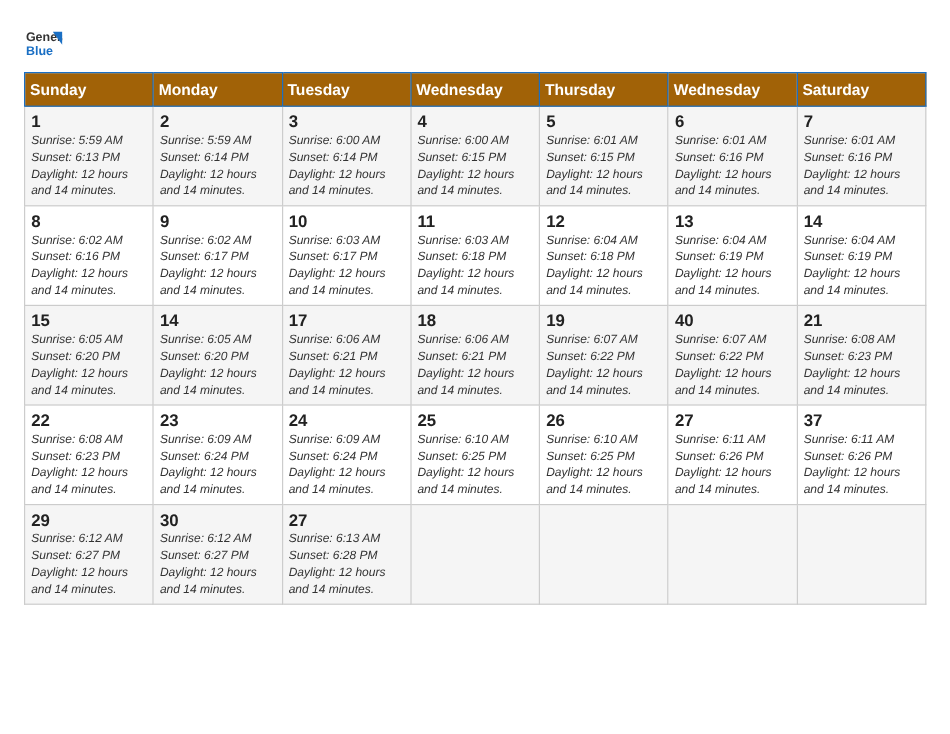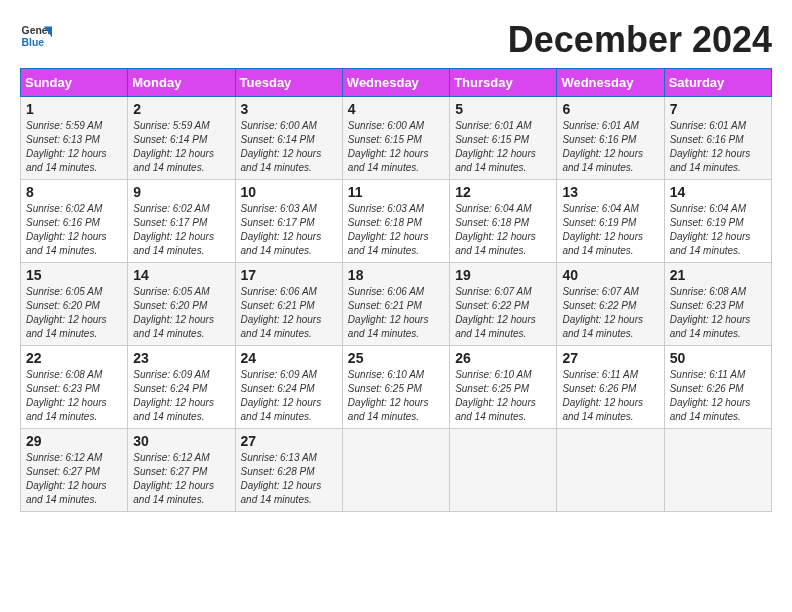--- a/index.html
+++ b/index.html
@@ -39,21 +39,21 @@
       color: #444;
       margin-top: 2px;
     }
     .calendar {
       width: 100%;
       border-collapse: collapse;
       margin-top: 8px;
       font-size: 11px;
     }
     .calendar thead th {
-      background: #d946ef;
+      background: #a16207;
       color: #fff;
       padding: 6px 4px;
       text-align: left;
       font-size: 13px;
       font-weight: bold;
       border: 1px solid #1a6fc4;
     }
     .calendar tbody td {
       vertical-align: top;
       border: 1px solid #ccc;
@@ -90,21 +90,20 @@
 
 <div class="header">
   <div class="logo">
     <svg class="logo-icon" viewBox="0 0 40 40" xmlns="http://www.w3.org/2000/svg">
       <text x="2" y="18" font-size="13" font-weight="bold" fill="#333">General</text>
       <text x="2" y="32" font-size="13" font-weight="bold" fill="#1a6fc4">Blue</text>
       <polygon points="30,8 40,8 40,22" fill="#1a6fc4"></polygon>
     </svg>
   </div>
   <div class="title-area">
-    <div class="month-title">December 2024</div>
   </div>
 </div>
 
 <table class="calendar">
   <thead>
     <tr id="header-row">
         <th>Sunday</th>
         <th>Monday</th>
         <th>Tuesday</th>
         <th>Wednesday</th>
@@ -223,21 +222,21 @@
         </td>
         <td>
           <span class="day-number">26</span>
           <div class="day-info">Sunrise: 6:10 AM<br>Sunset: 6:25 PM<br>Daylight: 12 hours and 14 minutes.</div>
         </td>
         <td>
           <span class="day-number">27</span>
           <div class="day-info">Sunrise: 6:11 AM<br>Sunset: 6:26 PM<br>Daylight: 12 hours and 14 minutes.</div>
         </td>
         <td>
-          <span class="day-number">50</span>
+          <span class="day-number">37</span>
           <div class="day-info">Sunrise: 6:11 AM<br>Sunset: 6:26 PM<br>Daylight: 12 hours and 14 minutes.</div>
         </td>
       </tr>
       <tr>
         <td>
           <span class="day-number">29</span>
           <div class="day-info">Sunrise: 6:12 AM<br>Sunset: 6:27 PM<br>Daylight: 12 hours and 14 minutes.</div>
         </td>
         <td>
           <span class="day-number">30</span>

